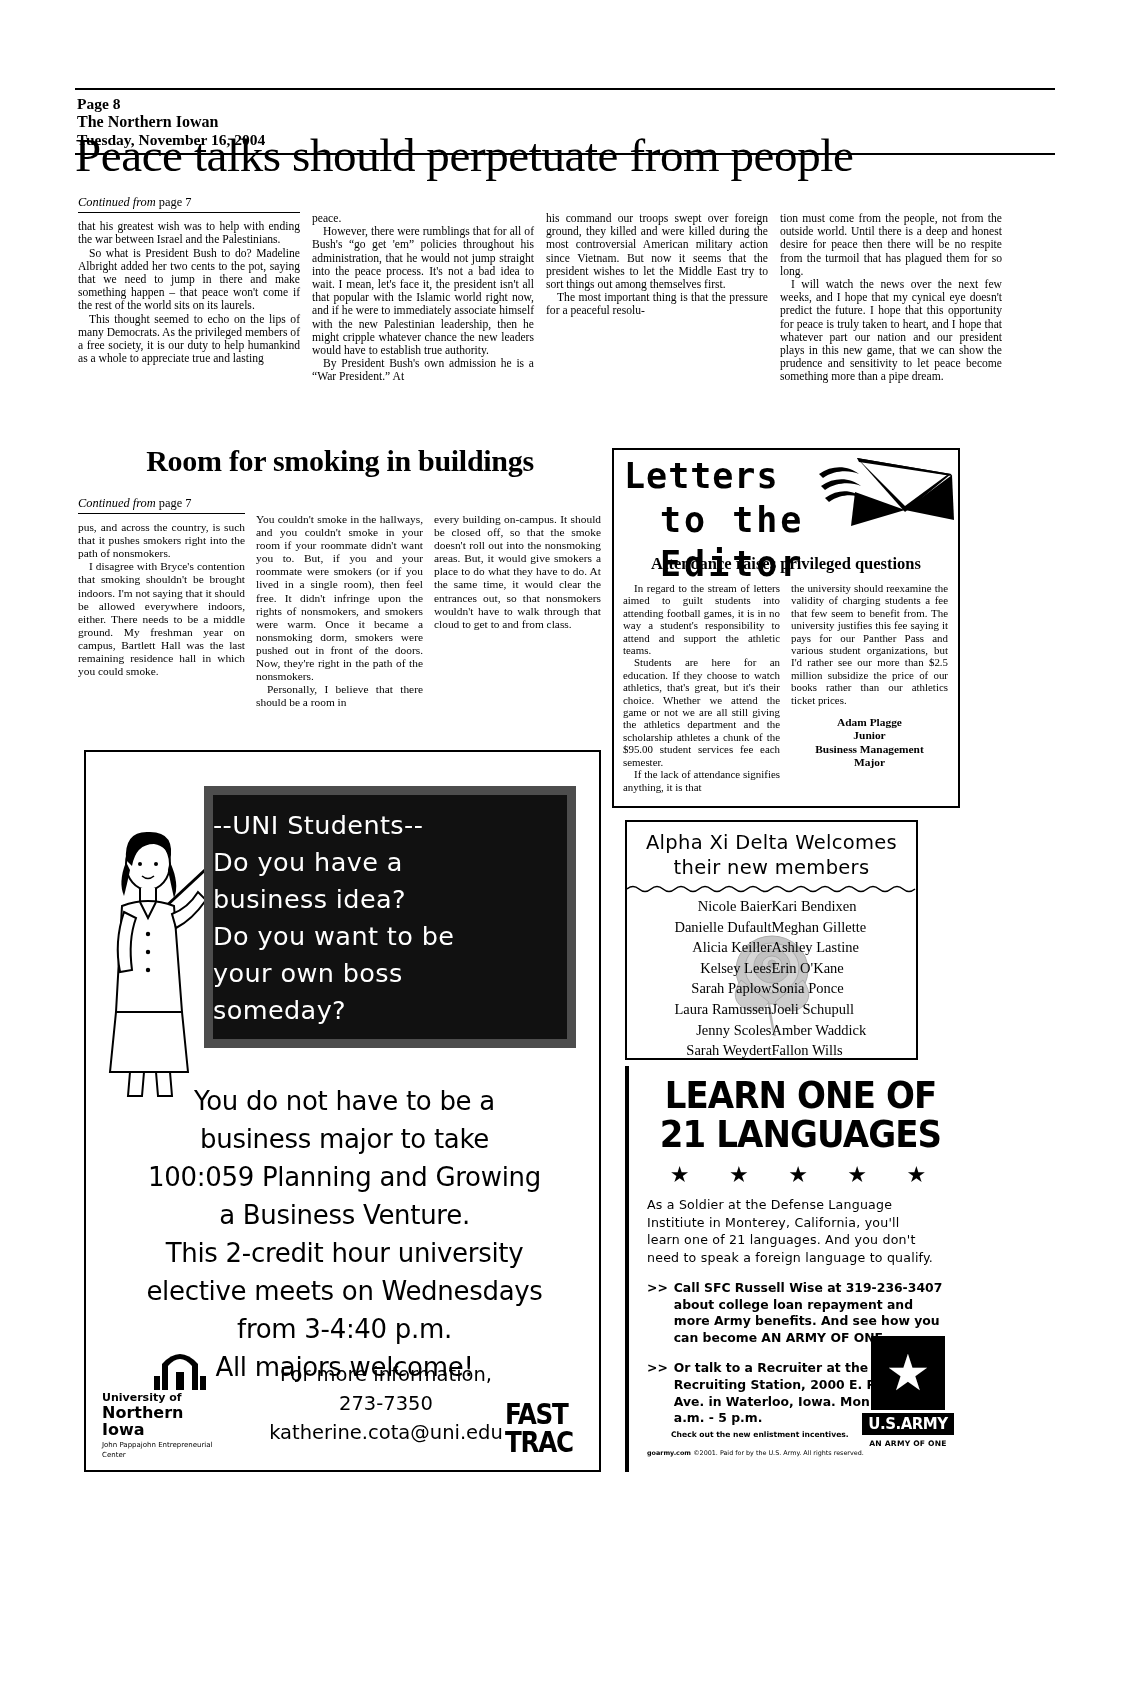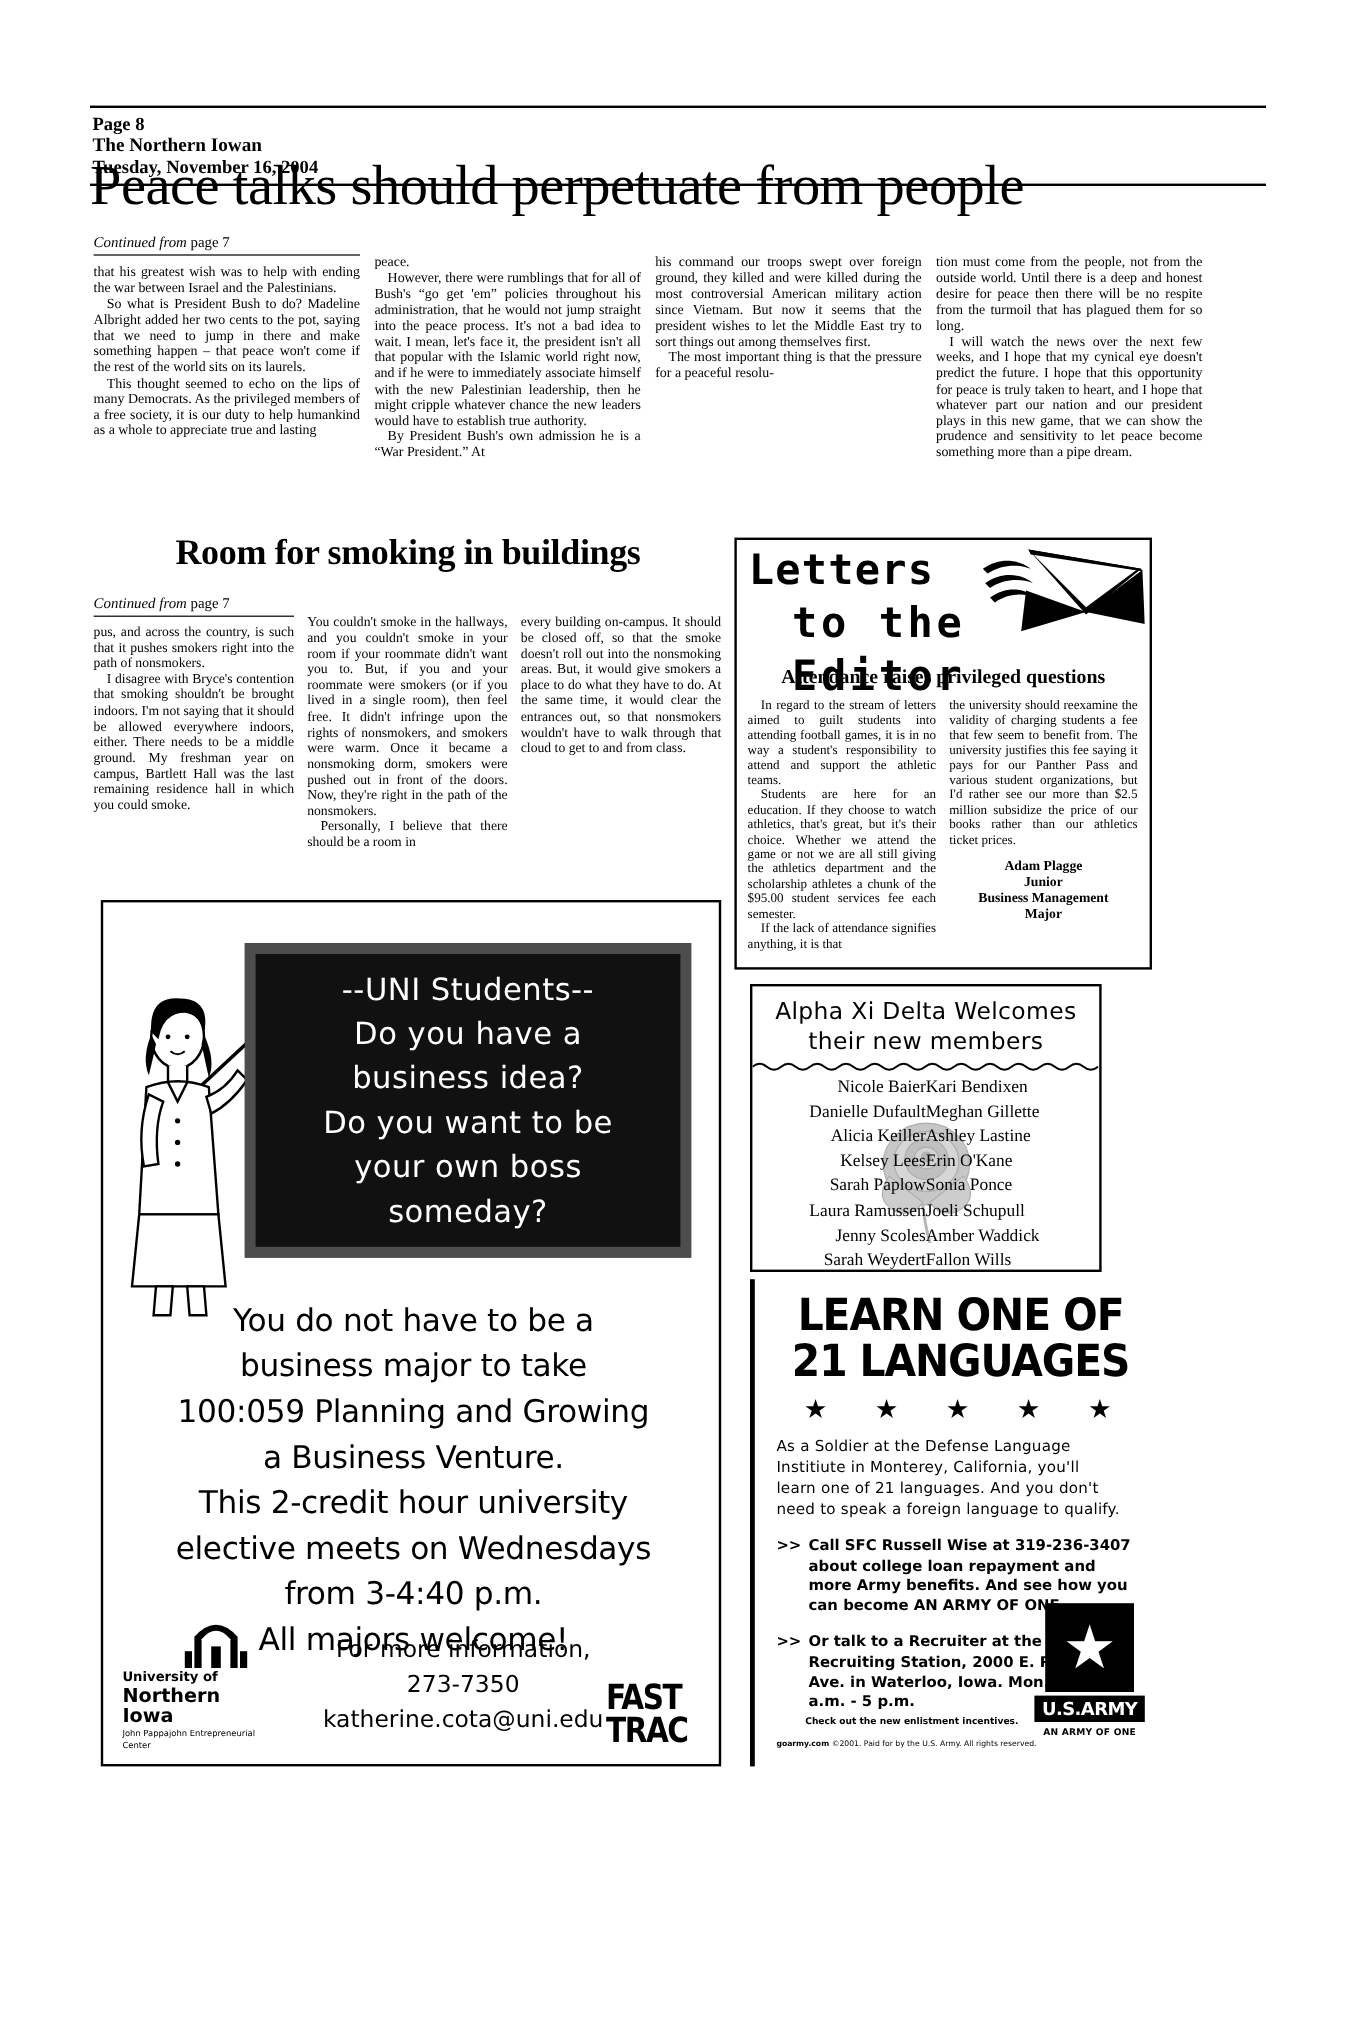--- a/index.html
+++ b/index.html
@@ -307,21 +307,20 @@
   .chalk {
     position: absolute;
     left: 118px; top: 34px;
     width: 372px; height: 262px;
     background: #111;
     border: 9px solid #4d4d4d;
     box-sizing: border-box;
   }
   .chalk-text {
     color: #fff;
-    text-align: center;
     font-family: "DejaVu Sans", sans-serif;
     font-size: 25.5px;
     line-height: 37px;
     padding-top: 12px;
     letter-spacing: 0.4px;
   }
   .uni-main {
     position: absolute;
     left: 16px; top: 330px;
     width: 485px;

